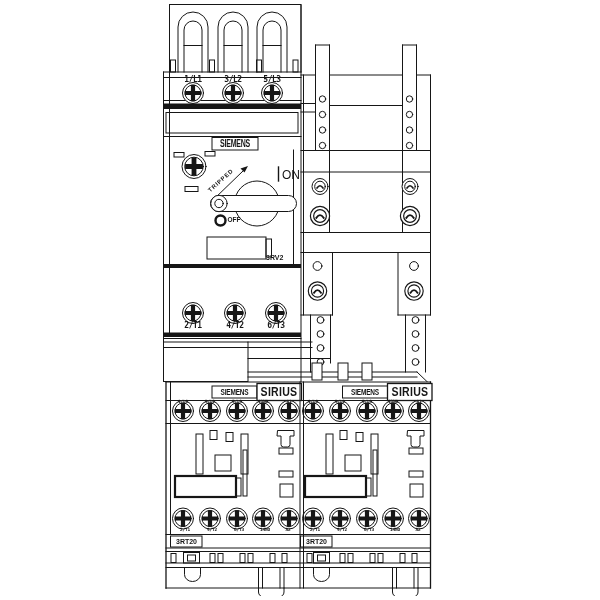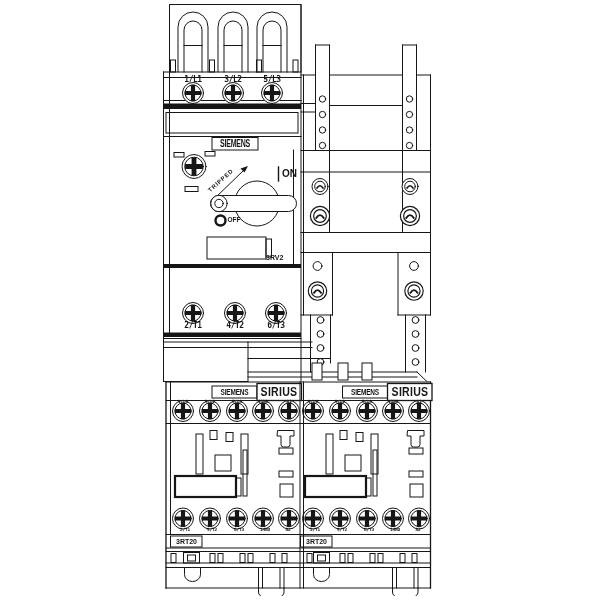--- a/index.html
+++ b/index.html
@@ -7,21 +7,21 @@
   .stage svg{position:absolute;left:0;top:0;}
   .t{position:absolute;color:#161616;font-family:"Liberation Sans",sans-serif;line-height:1;white-space:nowrap;}
   .c{transform:translateX(-50%);}
   .term{font-family:"DejaVu Sans Mono",monospace;font-size:8px;font-weight:700;letter-spacing:-0.5px;}
   .term-sm{font-family:"DejaVu Sans Mono",monospace;font-size:4.5px;font-weight:700;letter-spacing:-0.2px;}
   .logo{font-size:7px;font-weight:900;letter-spacing:-0.2px;transform:translateX(-50%) scale(1,1.45);}
   .logo-sm{font-size:6.5px;font-weight:900;letter-spacing:-0.2px;transform:translateX(-50%) scale(1,1.4);}
   .sirius{font-size:12px;font-weight:700;letter-spacing:0.3px;transform:translateX(-50%) scale(0.88,1.05);}
   .model{font-size:7px;font-weight:700;}
   .tripped{font-size:6px;font-weight:700;letter-spacing:0.8px;transform:rotate(-42deg);transform-origin:0 50%;}
-  .on{font-size:10px;font-weight:700;}
+  .on{font-size:12px;font-weight:400;}
   .off{font-size:6.5px;font-weight:700;}
 </style>
 </head>
 <body>
 
 <div class="stage">
 
 <svg width="600" height="600" viewBox="0 0 600 600" stroke="#161616" fill="none" stroke-width="1" stroke-linecap="square">
   <defs>
     <g id="screwP" stroke="#161616">

